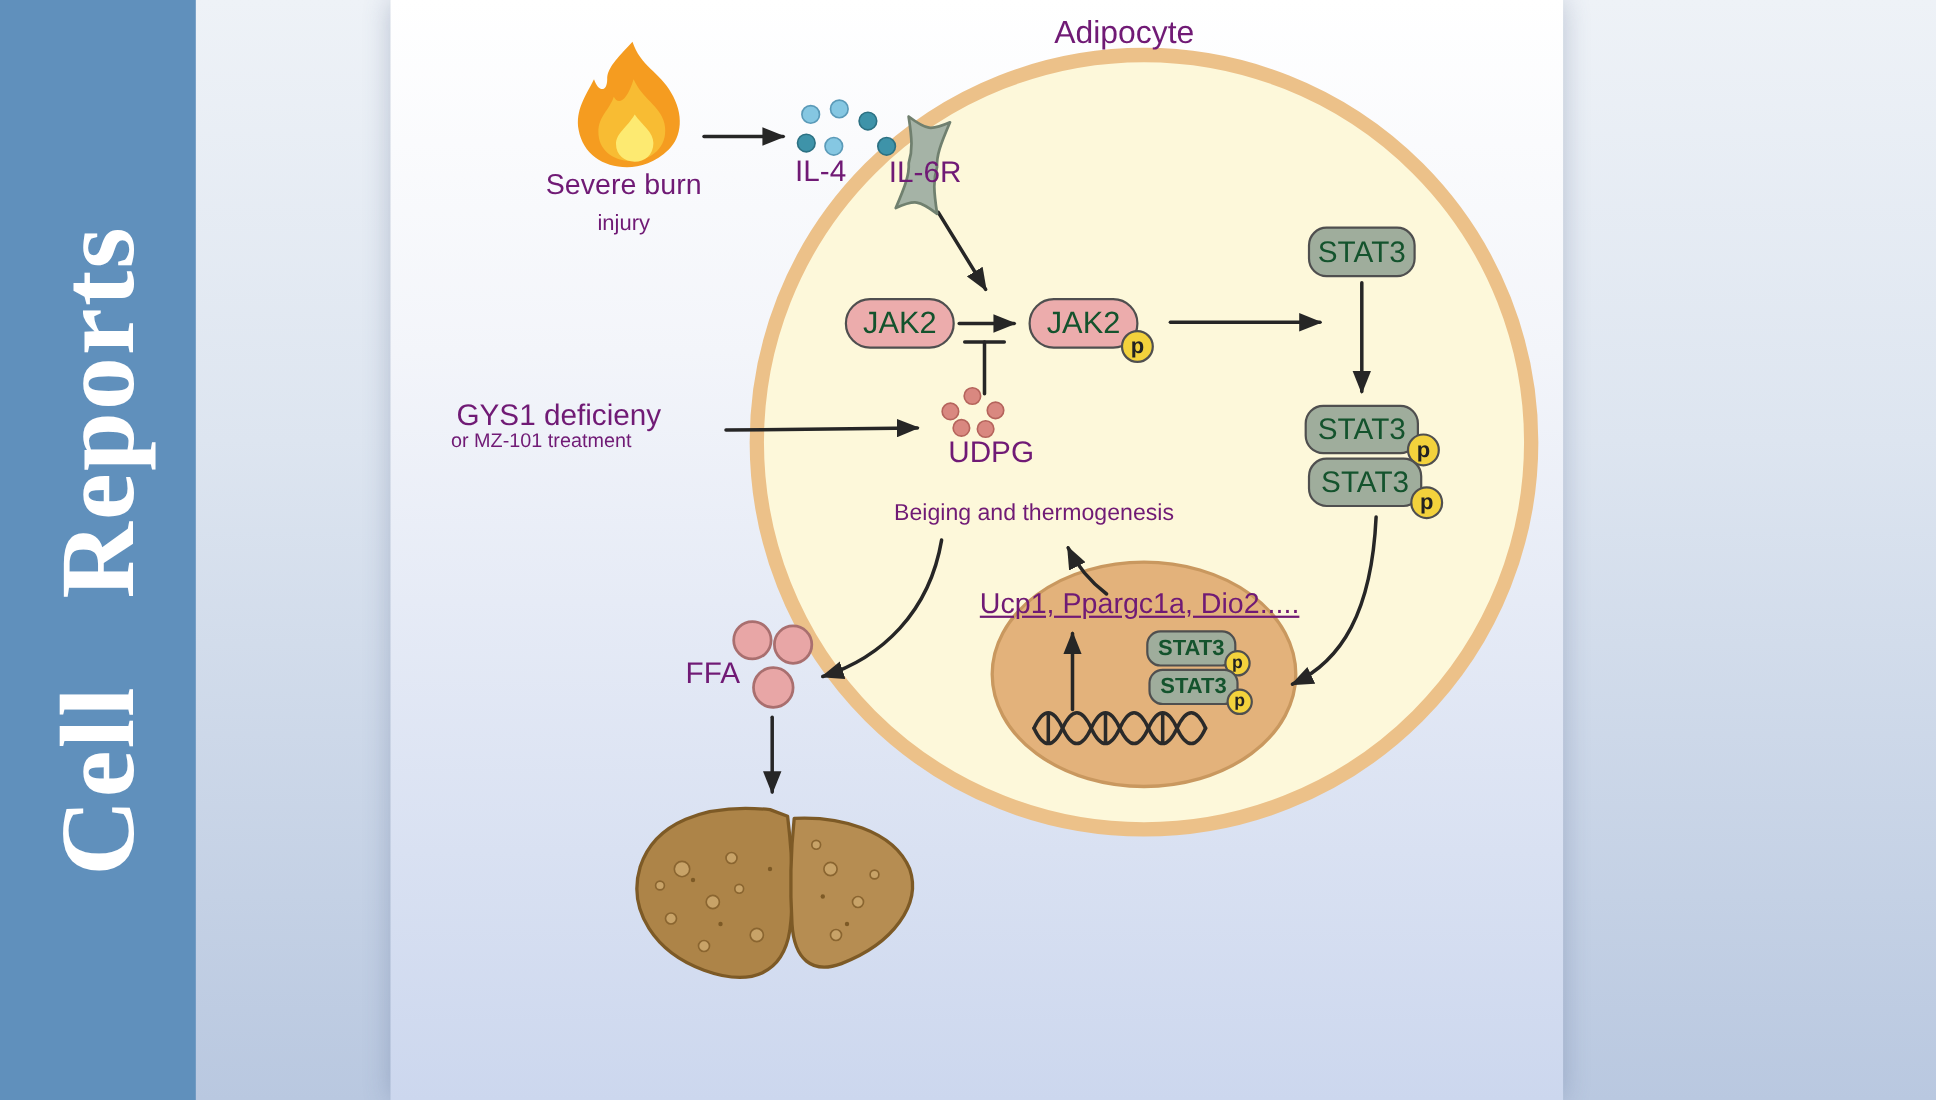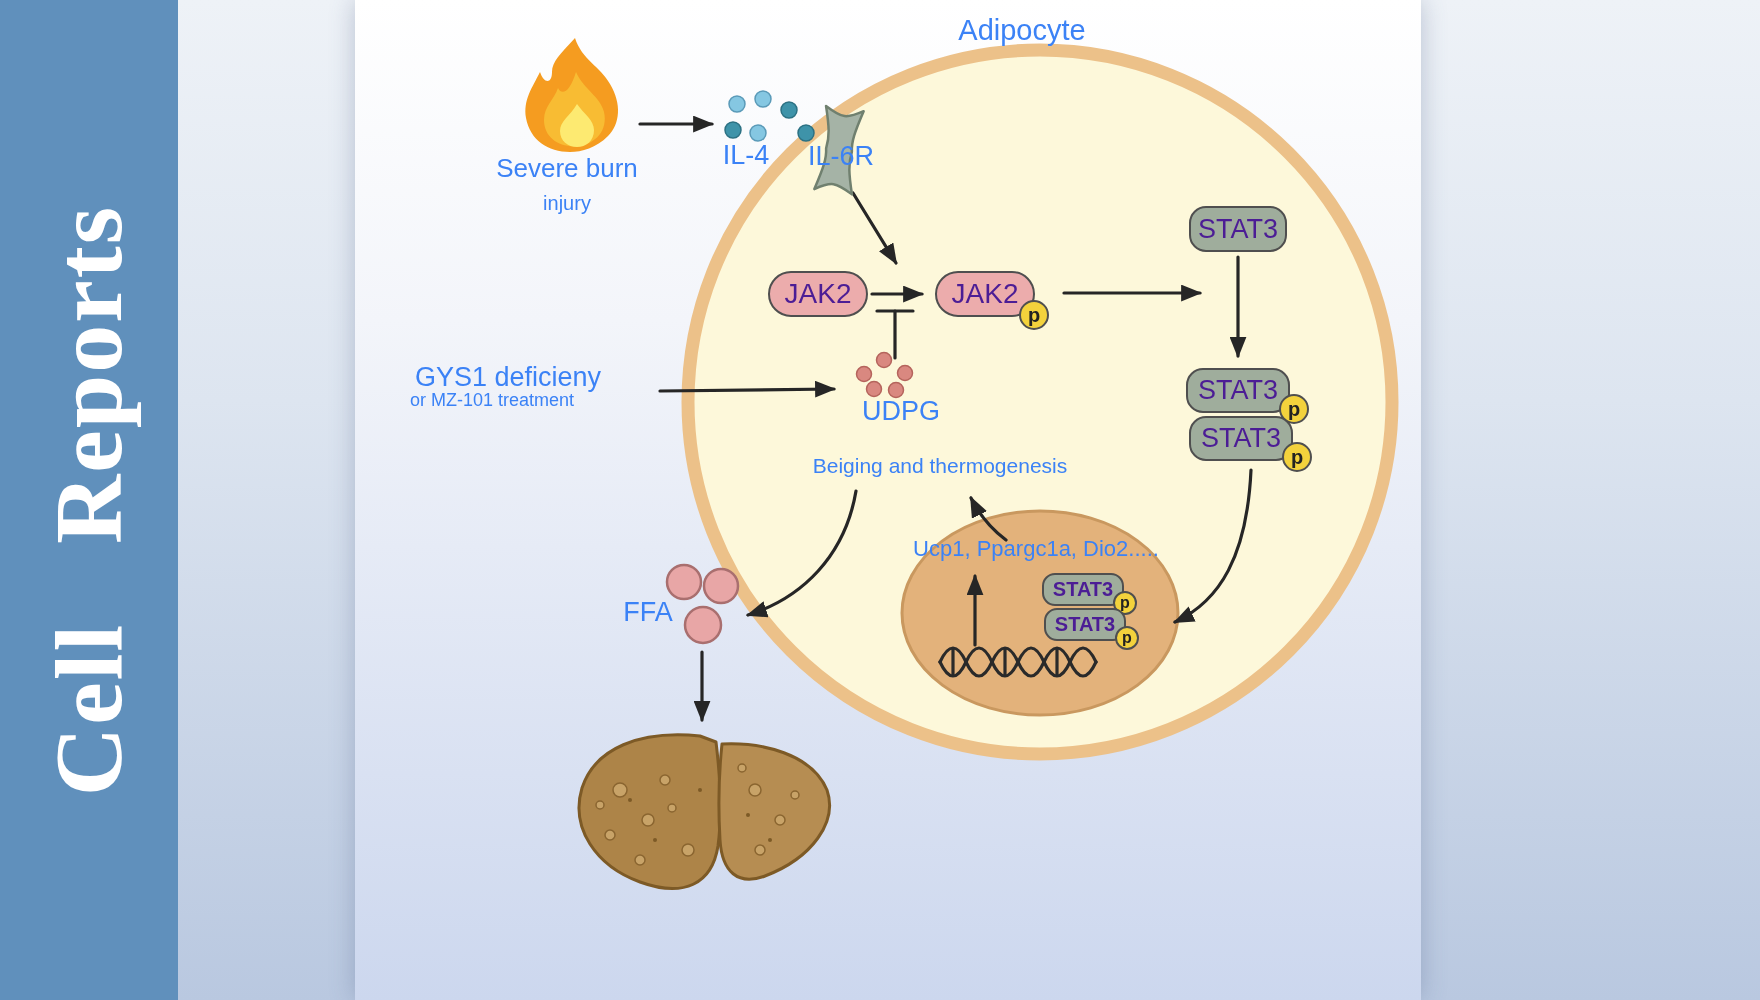--- a/index.html
+++ b/index.html
@@ -18,25 +18,25 @@
     font-size:96px;word-spacing:0.55em;letter-spacing:2px;
   }
   .panel{
     position:absolute;left:355px;top:0;width:1066px;height:1000px;
     background:linear-gradient(180deg,#ffffff 0%,#f3f5fa 32%,#ccd7ee 100%);
     box-shadow:0 0 24px rgba(70,90,130,.32);
   }
   svg.fig{position:absolute;left:0;top:0;}
   .lbl{
     position:absolute;transform:translate(-50%,-50%);
-    white-space:nowrap;color:#3b82f6;line-height:1.1;
+    white-space:nowrap;color:#701a75;line-height:1.1;
   }
   .pill{
     position:absolute;display:flex;align-items:center;justify-content:center;
-    border:2.5px solid #4f4f4f;color:#4c1d95;font-weight:500;box-sizing:border-box;
+    border:2.5px solid #4f4f4f;color:#14532d;font-weight:500;box-sizing:border-box;
   }
   .pink{background:#ecacac;}
   .green{background:#9fad9c;}
   .p-badge{
     position:absolute;border-radius:50%;background:#f3d23c;border:2px solid #4f4f4f;
     display:flex;align-items:center;justify-content:center;font-weight:700;color:#222;
     box-sizing:border-box;
   }
 </style>
 </head>
@@ -149,21 +149,21 @@
 
 <div class="lbl" style="left:1022px;top:31px;font-size:29px;">Adipocyte</div>
 <div class="lbl" style="left:567px;top:168px;font-size:26px;">Severe burn</div>
 <div class="lbl" style="left:567px;top:203px;font-size:20px;">injury</div>
 <div class="lbl" style="left:746px;top:156px;font-size:27px;">IL-4</div>
 <div class="lbl" style="left:841px;top:157px;font-size:27px;">IL-6R</div>
 <div class="lbl" style="left:508px;top:378px;font-size:27px;">GYS1 deficieny</div>
 <div class="lbl" style="left:492px;top:401px;font-size:18px;">or MZ-101 treatment</div>
 <div class="lbl" style="left:901px;top:412px;font-size:27px;">UDPG</div>
 <div class="lbl" style="left:940px;top:466px;font-size:21px;">Beiging and thermogenesis</div>
-<div class="lbl" style="left:1036px;top:549px;font-size:22px;">Ucp1, Ppargc1a, Dio2.....</div>
+<div class="lbl" style="left:1036px;top:549px;font-size:26px;text-decoration:underline;">Ucp1, Ppargc1a, Dio2.....</div>
 <div class="lbl" style="left:648px;top:613px;font-size:27px;">FFA</div>
 
 <div class="pill pink" style="left:768px;top:271px;width:100px;height:46px;border-radius:23px;font-size:28px;">JAK2</div>
 
 <div class="pill pink" style="left:935px;top:271px;width:100px;height:46px;border-radius:23px;font-size:28px;">JAK2</div>
 <div class="p-badge" style="left:1019px;top:300px;width:30px;height:30px;font-size:20px;">p</div>
 
 <div class="pill green" style="left:1189px;top:206px;width:98px;height:46px;border-radius:17px;font-size:27px;">STAT3</div>
 
 <div class="pill green" style="left:1186px;top:368px;width:104px;height:45px;border-radius:17px;font-size:27px;">STAT3</div>

